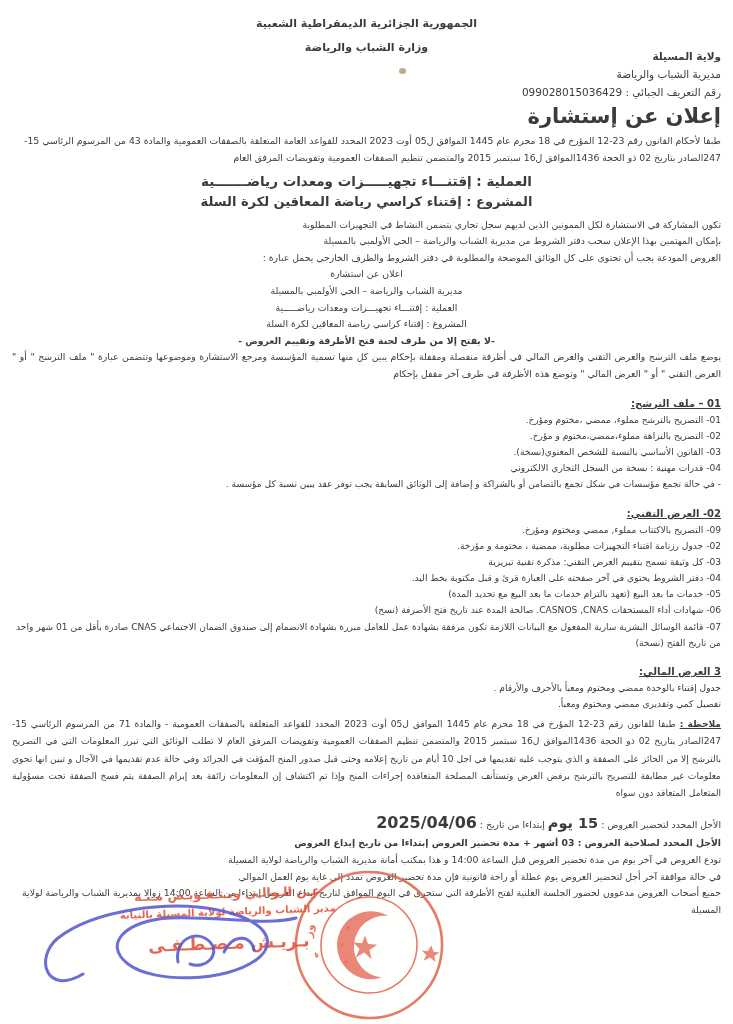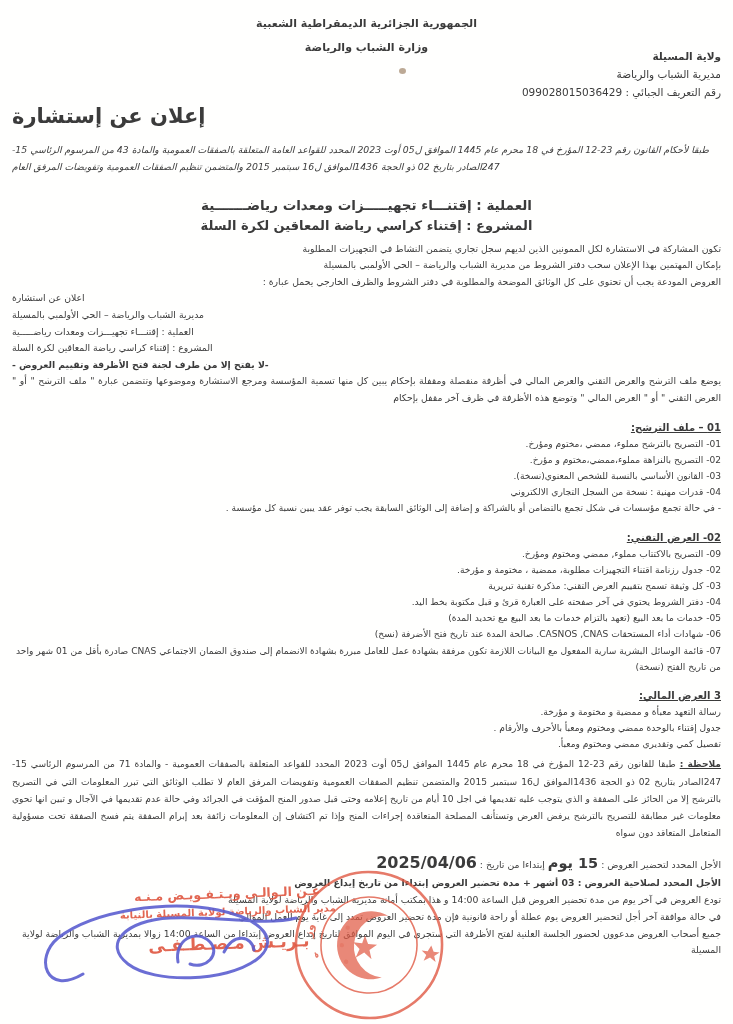--- a/index.html
+++ b/index.html
@@ -13,26 +13,26 @@
     font-family:"DejaVu Sans",sans-serif;color:var(--ink);
     direction:rtl;overflow:hidden;
   }
   .hdr-center{position:absolute;top:12px;right:0;left:0;text-align:center;
     font-size:11px;font-weight:bold;line-height:2.2;}
   .ink-speck{position:absolute;top:68px;left:399px;width:7px;height:6px;
     background:#b09a82;border-radius:50%;opacity:.85;}
   .hdr-right{position:absolute;top:48px;right:12px;text-align:right;
     font-size:10.5px;line-height:1.7;}
   .content{padding:104px 12px 0;}
-  .title{text-align:left;font-size:21px;font-weight:bold;margin:0 0 13px;}
-  .p-intro{font-size:9.3px;line-height:1.85;text-align:left;margin:0;font-style:italic;}
+  .title{text-align:right;font-size:21px;font-weight:bold;margin:0 0 4px;}
+  .p-intro{font-size:9.3px;line-height:1.85;text-align:right;margin:0;}
   .line-r{text-align:right;font-size:9.3px;line-height:1.78;}
-  .line-c{text-align:left;font-size:9.3px;line-height:1.78;}
+  .line-c{text-align:center;font-size:9.3px;line-height:1.78;}
   .b{font-weight:bold;}
-  .op{text-align:center;font-weight:bold;font-size:13.5px;line-height:1.55;margin-top:20px;}
+  .op{text-align:center;font-weight:bold;font-size:13.5px;line-height:1.55;margin-top:5px;}
   .proj{text-align:center;font-weight:bold;font-size:13px;line-height:1.5;margin-bottom:5px;}
   .just{font-size:9.3px;line-height:1.8;text-align:justify;}
   .sec-h{font-weight:bold;text-decoration:underline;font-size:10px;
     text-align:right;line-height:1.7;margin-top:12px;}
   .item{font-size:9.1px;line-height:1.78;text-align:right;}
   .note{font-size:9.1px;line-height:1.9;text-align:justify;margin-top:4px;}
   .note-label{font-weight:bold;text-decoration:underline;}
   .deadline{text-align:right;font-size:9.3px;margin-top:7px;line-height:1.6;}
   .dl-big{font-size:14.5px;font-weight:bold;}
   .dl-date{font-size:16px;font-weight:bold;direction:ltr;unicode-bidi:embed;}
@@ -95,21 +95,20 @@
     <div class="sec-h">02- العرض التقني:</div>
     <div class="item">09- التصريح بالاكتتاب مملوء, ممضي ومختوم ومؤرخ.</div>
     <div class="item">02- جدول رزنامة اقتناء التجهيزات مطلوبة، ممضية ، مختومة و مؤرخة.</div>
     <div class="item">03- كل وثيقة تسمح بتقييم العرض التقني: مذكرة تقنية تبريرية</div>
     <div class="item">04- دفتر الشروط يحتوي في آخر صفحته على العبارة قرئ و قبل مكتوبة بخط اليد.</div>
     <div class="item">05- خدمات ما بعد البيع (تعهد بالتزام خدمات ما بعد البيع مع تحديد المدة)</div>
     <div class="item">06- شهادات أداء المستحقات CASNOS ,CNAS. صالحة المدة عند تاريخ فتح الأضرفة (نسخ)</div>
     <div class="item">07- قائمة الوسائل البشرية سارية المفعول مع البيانات اللازمة تكون مرفقة بشهادة عمل للعامل مبررة بشهادة الانضمام إلى صندوق الضمان الاجتماعي CNAS صادرة بأقل من 01 شهر واحد من تاريخ الفتح (نسخة)</div>
 
     <div class="sec-h">3 العرض المالي:</div>
-    <div class="item">رسالة التعهد معبأة و ممضية و مختومة و مؤرخة.</div>
     <div class="item">جدول إقتناء بالوحدة ممضي ومختوم ومعبأ بالأحرف والأرقام .</div>
     <div class="item">تفصيل كمي وتقديري ممضي ومختوم ومعبأ.</div>
 
     <div class="note">
       <span class="note-label">ملاحظة :</span>
       <span>طبقا للقانون رقم 23-12 المؤرخ في 18 محرم عام 1445 الموافق ل05 أوت 2023 المحدد للقواعد المتعلقة بالصفقات العمومية - والمادة 71 من المرسوم الرئاسي 15-247الصادر بتاريخ 02 ذو الحجة 1436الموافق ل16 سبتمبر 2015 والمتضمن تنظيم الصفقات العمومية وتفويضات المرفق العام لا تطلب الوثائق التي تبرر المعلومات التي في التصريح بالترشح إلا من الحائز على الصفقة و الذي يتوجب عليه تقديمها في اجل 10 أيام من تاريخ إعلامه وحتى قبل صدور المنح المؤقت في الجرائد وفي حالة عدم تقديمها في الآجال و تبين انها تحوي معلومات غير مطابقة للتصريح بالترشح يرفض العرض وتستأنف المصلحة المتعاقدة إجراءات المنح وإذا تم اكتشاف إن المعلومات زائفة بعد إبرام الصفقة يتم فسخ الصفقة تحت مسؤولية المتعامل المتعاقد دون سواه</span>
     </div>
 
     <div class="deadline">
       <span>الأجل المحدد لتحضير العروض :</span>

